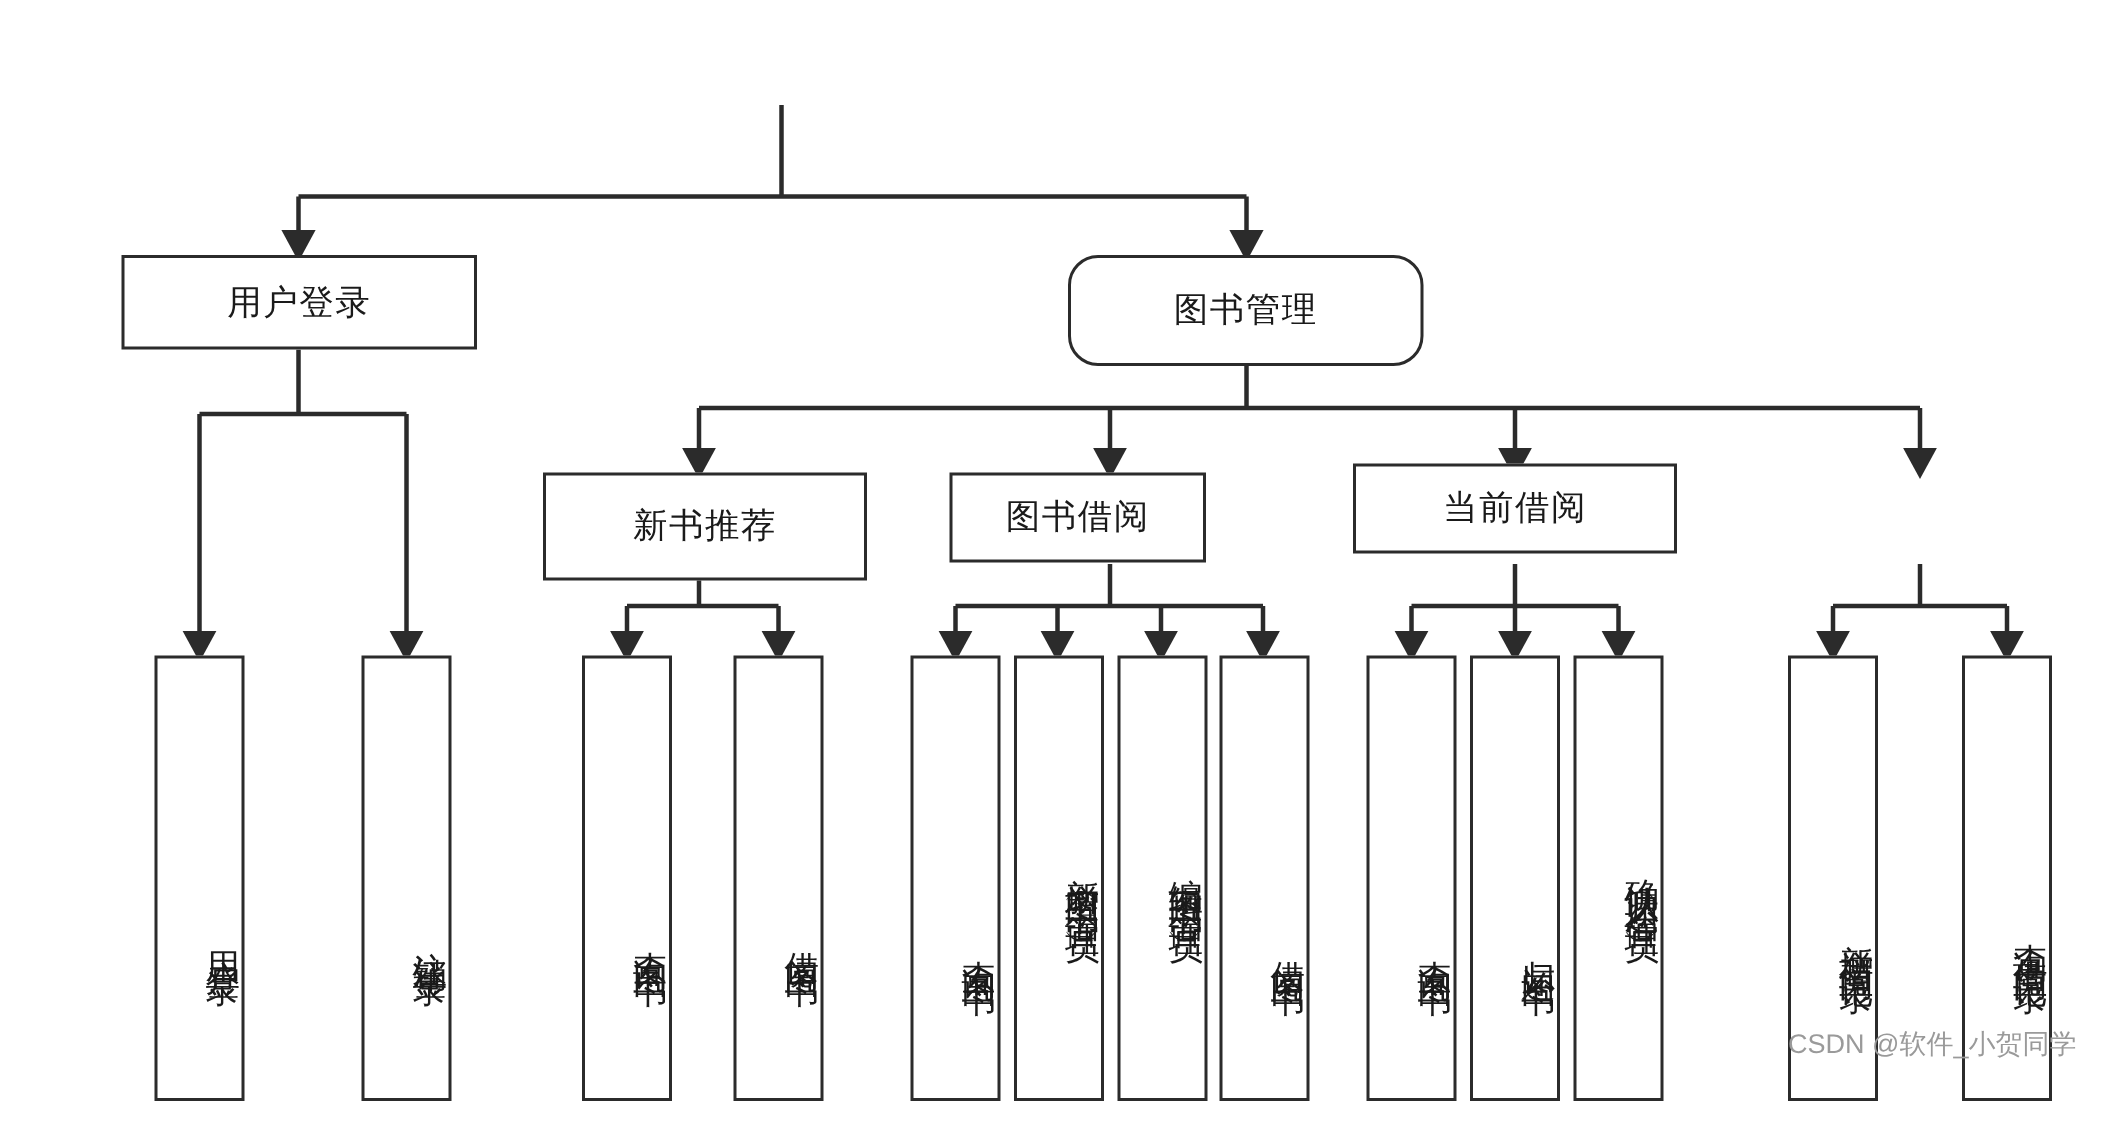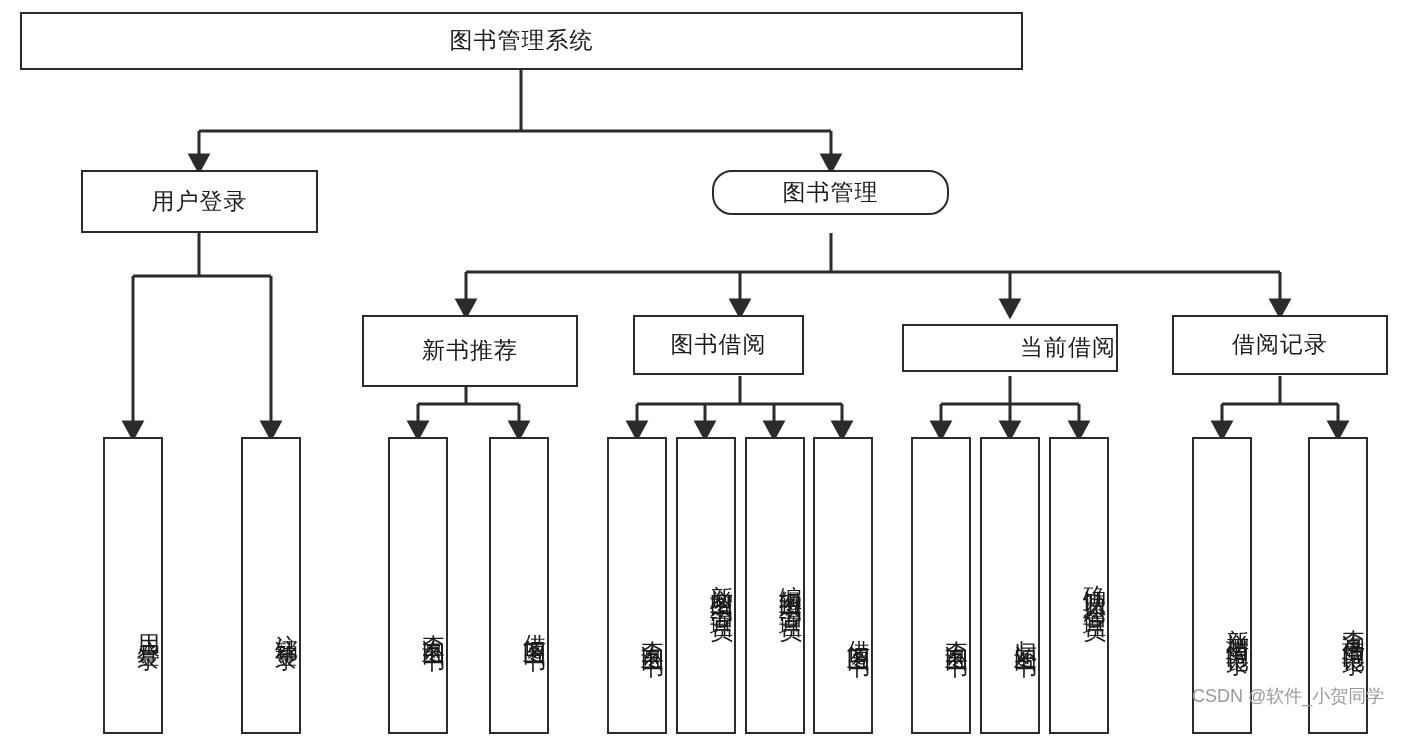--- a/index.html
+++ b/index.html
@@ -111,42 +111,36 @@
       <path d="M1010,404 L1010,430" marker-end="url(#arrow)"></path>
       <path d="M1079,404 L1079,430" marker-end="url(#arrow)"></path>
 
       <path d="M1280,376 L1280,404"></path>
       <path d="M1222,404 L1338,404"></path>
       <path d="M1222,404 L1222,430" marker-end="url(#arrow)"></path>
       <path d="M1338,404 L1338,430" marker-end="url(#arrow)"></path>
     </g>
   </svg>
 
-  <div class="node node-h" style="left:20px; top:12px; width:1003px; height:58px;">
-    <span>图书管理系统</span>
-  </div>
 
   <div class="node node-h" style="left:81px; top:170px; width:237px; height:63px;">
     <span>用户登录</span>
   </div>
-  <div class="node node-h" style="left:712px; top:170px; width:237px; height:45px;border-radius:20px;">
+  <div class="node node-h" style="left:712px; top:170px; width:237px; height:74px;border-radius:20px;">
     <span>图书管理</span>
   </div>
 
   <div class="node node-h" style="left:362px; top:315px; width:216px; height:72px;">
     <span>新书推荐</span>
   </div>
   <div class="node node-h" style="left:633px; top:315px; width:171px; height:60px;">
     <span>图书借阅</span>
   </div>
-  <div class="node node-h" style="left:902px; top:324px; width:216px; height:48px;justify-content:flex-end;">
+  <div class="node node-h" style="left:902px; top:309px; width:216px; height:60px;">
     <span>当前借阅</span>
-  </div>
-  <div class="node node-h" style="left:1172px; top:315px; width:216px; height:60px;">
-    <span>借阅记录</span>
   </div>
 
   <div class="node node-v pad-mid" style="left:103px; top:437px; width:60px; height:297px;">
     <span>用户登录</span>
   </div>
   <div class="node node-v pad-mid" style="left:241px; top:437px; width:60px; height:297px;">
     <span>注销登录</span>
   </div>
 
   <div class="node node-v pad-mid" style="left:388px; top:437px; width:60px; height:297px;">

